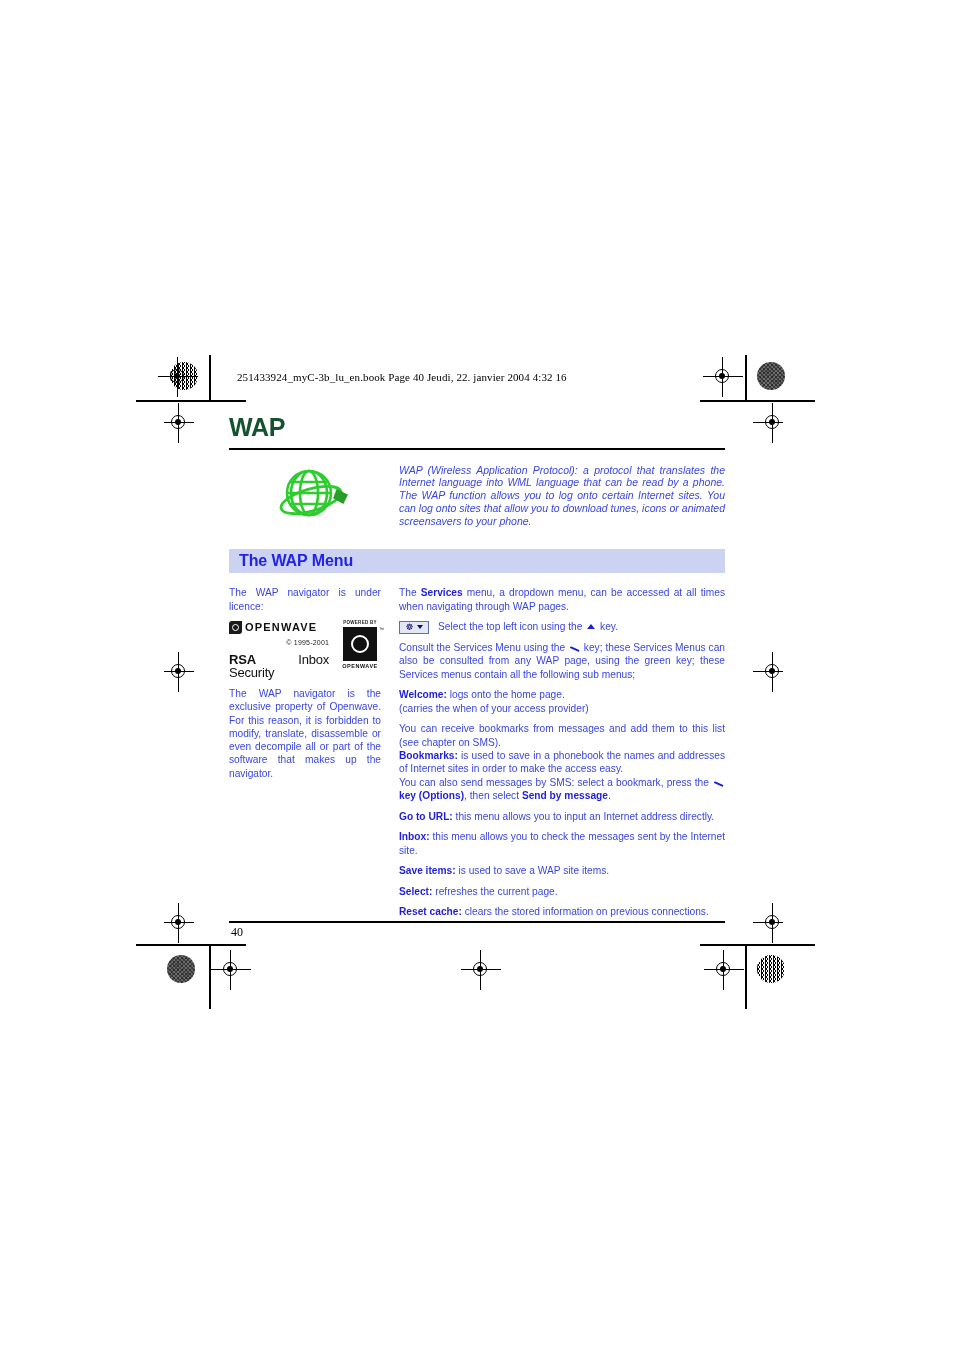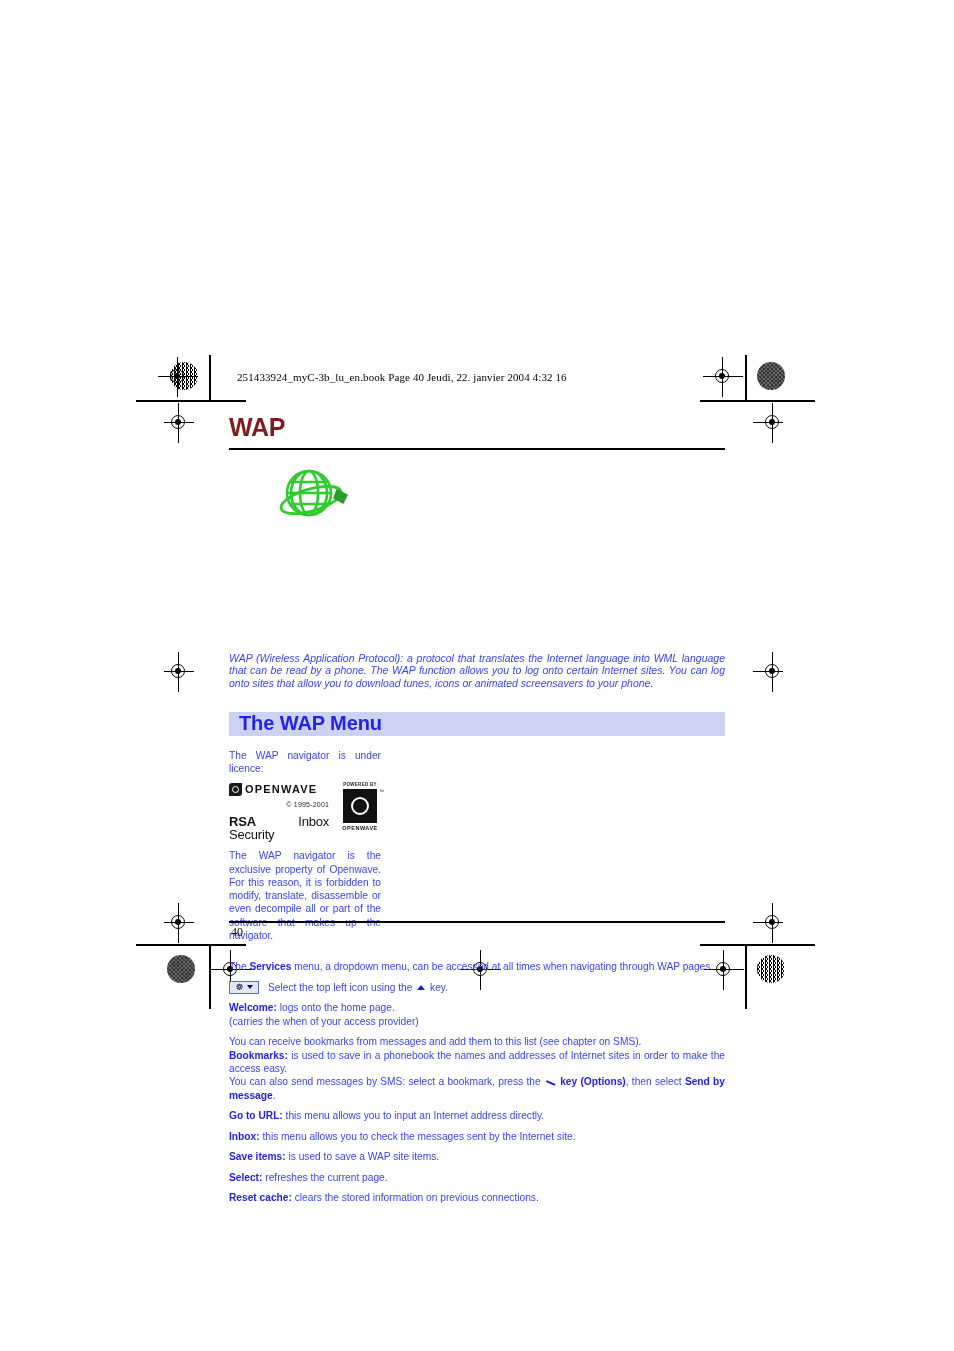--- a/index.html
+++ b/index.html
@@ -91,37 +91,36 @@
   .content {
     position: absolute;
     left: 229px;
     top: 415px;
     width: 496px;
   }
 
   .chapter-title {
     font-size: 25px;
     font-weight: bold;
-    color: #7f1d1d;
+    color: #14532d;
     letter-spacing: -0.3px;
     line-height: 1;
     margin: 0 0 8px 0;
   }
   .title-rule {
     height: 1.5px;
     background: #000;
     width: 496px;
     margin-bottom: 14px;
   }
 
   .intro-row {
     display: flex;
     align-items: flex-start;
-    gap: 16px;
-    flex-direction: column;
+    gap: 0px;
   }
   .globe-wrap {
     width: 170px;
     flex: 0 0 170px;
     display: flex;
     justify-content: center;
     padding-top: 2px;
   }
   .intro-text {
     flex: 1 1 auto;
@@ -135,30 +134,29 @@
   .section-band {
     margin-top: 22px;
     background: #ccd3f2;
     height: 24px;
     display: flex;
     align-items: center;
     padding-left: 10px;
     box-sizing: border-box;
   }
   .section-band .band-title {
-    font-size: 20px;
+    font-size: 16px;
     font-weight: bold;
     color: #2323e6;
     letter-spacing: -0.1px;
   }
 
   .cols {
     display: flex;
     margin-top: 13px;
-    flex-direction: column;
   }
   .col-left {
     width: 152px;
     flex: 0 0 152px;
     font-size: 10.2px;
     color: #3a46e0;
     line-height: 1.3;
     text-align: justify;
   }
   .col-gap { width: 18px; flex: 0 0 18px; }
@@ -495,20 +493,21 @@
       <p><span>The </span><b>Services</b><span> menu, a dropdown menu, can be accessed at all times when navigating through WAP pages.</span></p>
 
       <div class="icon-row">
         <span class="wap-icon-box">
           <span class="swirl">☸</span>
           <span class="caret"></span>
         </span>
         <span class="icon-caption"><span>Select the top left icon using the </span><span class="up-key"></span><span> key.</span></span>
       </div>
 
+      <p><span>Consult the Services Menu using the </span><span class="soft-key"></span><span> key; these Services Menus can also be consulted from any WAP page, using the green key; these Services menus contain all the following sub menus;</span></p>
 
       <p class="tight"><b>Welcome:</b><span> logs onto the home page.</span></p>
       <p>(carries the when of your access provider)</p>
 
       <p class="tight">You can receive bookmarks from messages and add them to this list (see chapter on SMS).</p>
       <p class="tight"><b>Bookmarks:</b><span> is used to save in a phonebook the names and addresses of Internet sites in order to make the access easy.</span></p>
       <p><span>You can also send messages by SMS: select a bookmark, press the </span><span class="soft-key"></span><b> key (Options)</b><span>, then select </span><b>Send by message</b><span>.</span></p>
 
       <p><b>Go to URL:</b><span> this menu allows you to input an Internet address directly.</span></p>
 

